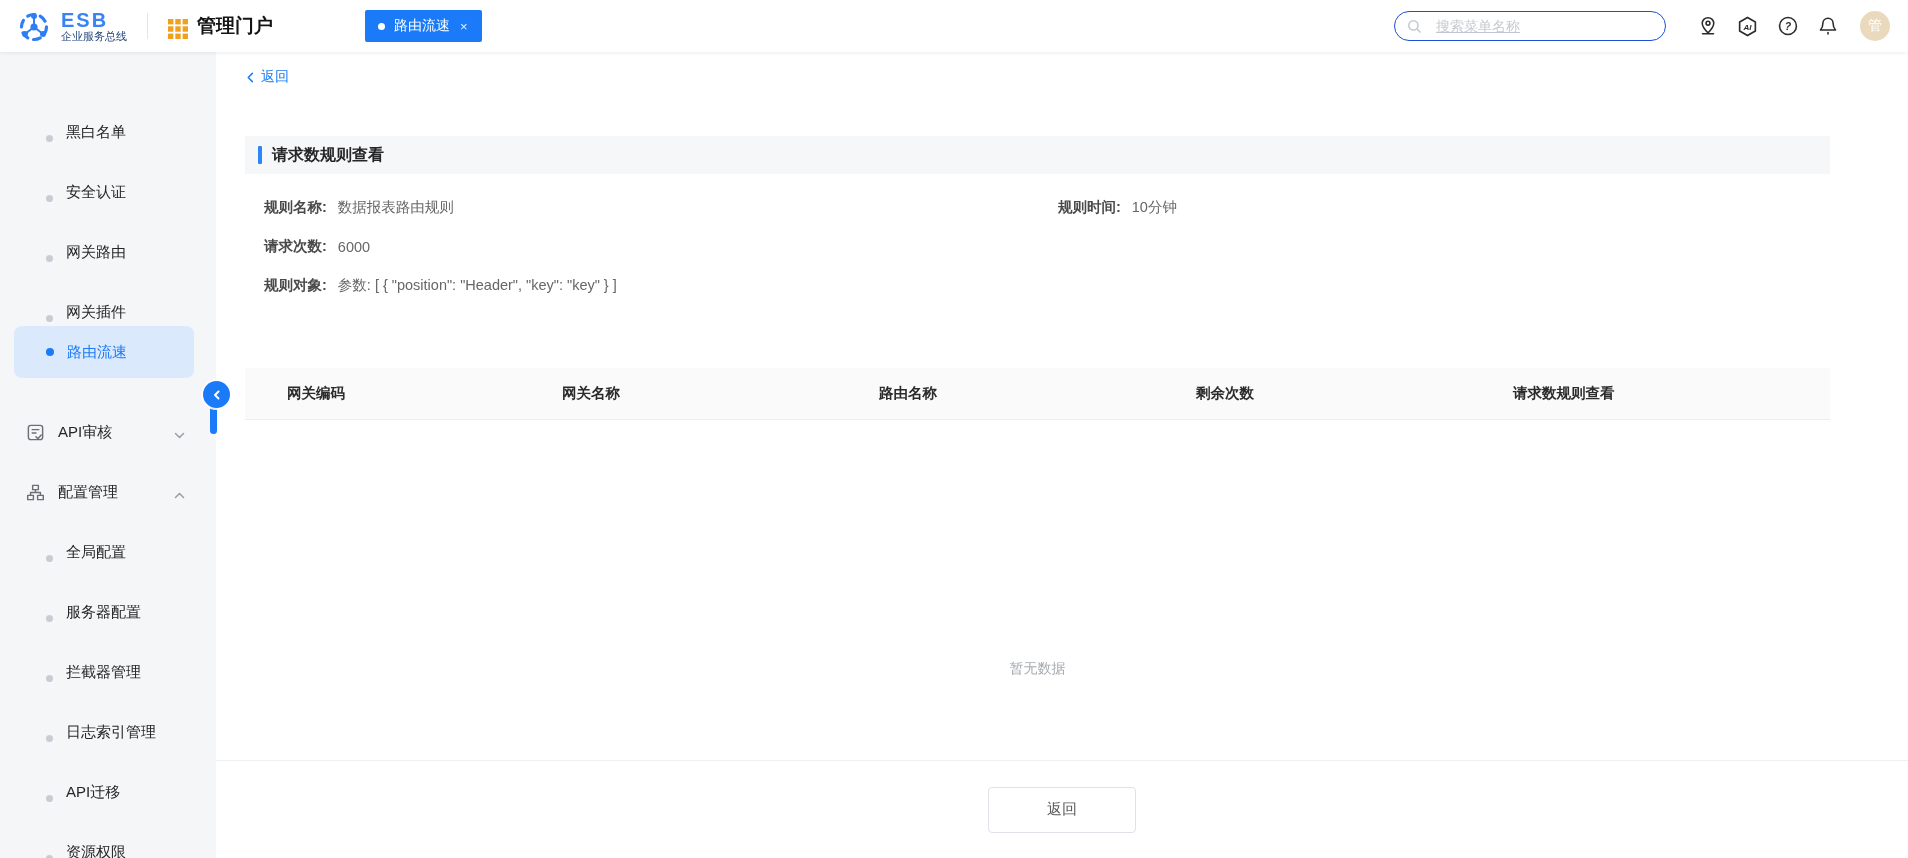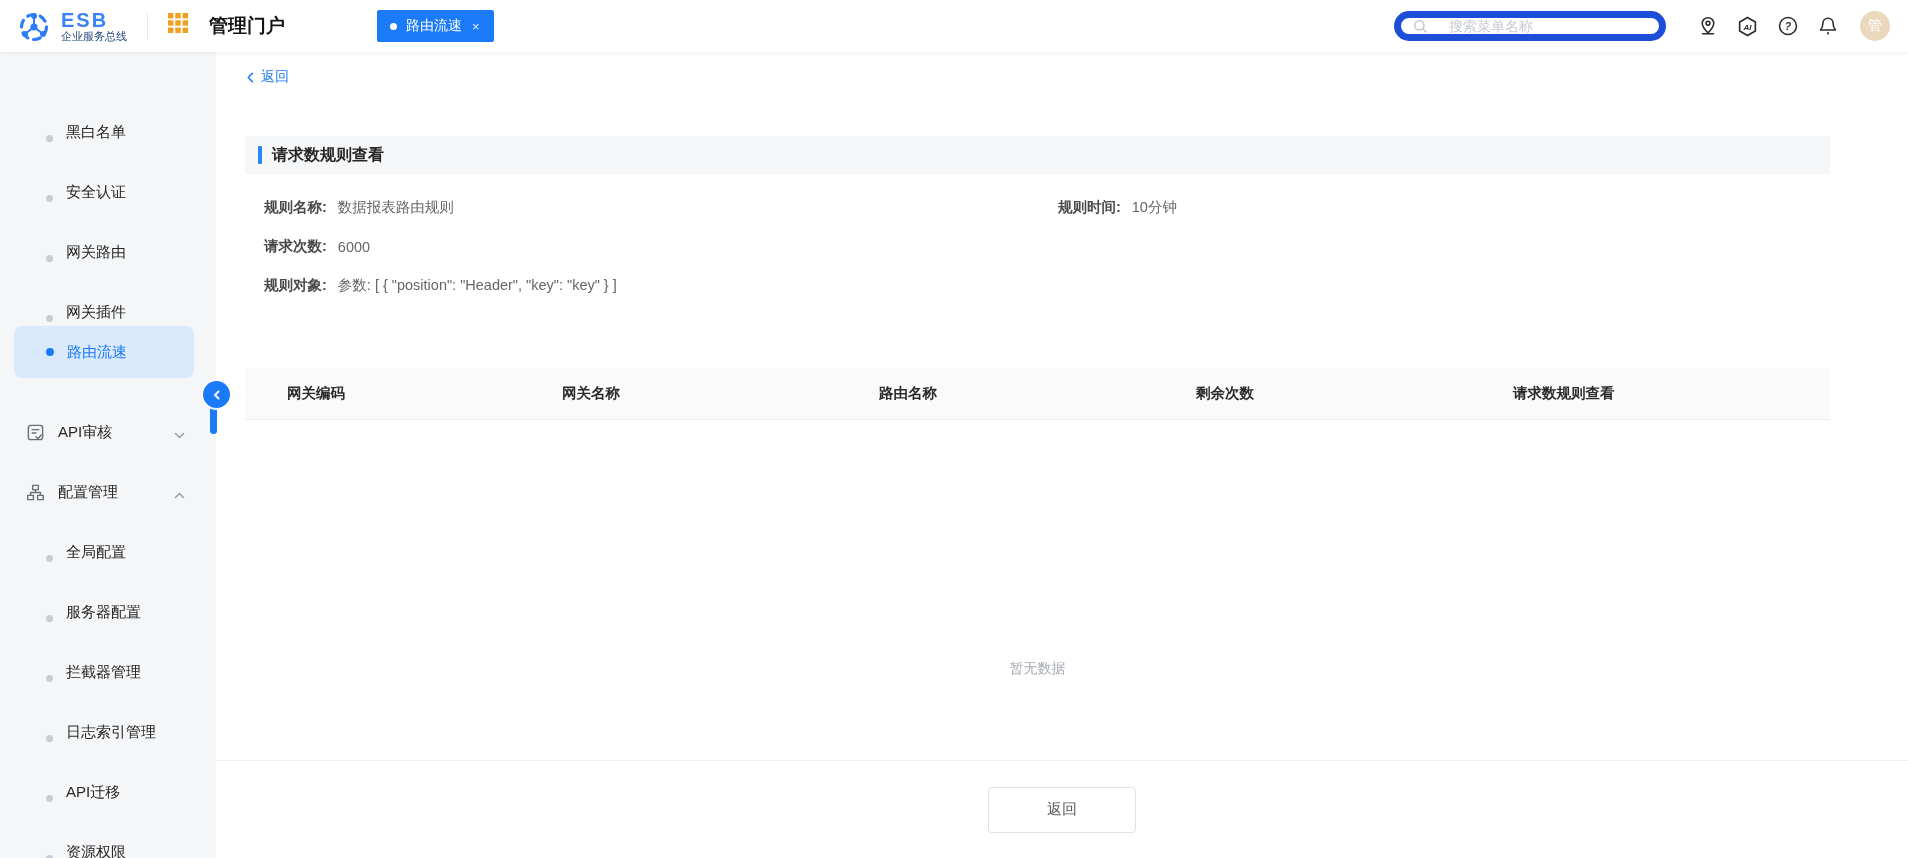--- a/index.html
+++ b/index.html
@@ -6,30 +6,30 @@
   html,body { width:1908px; height:858px; overflow:hidden; background:#fff;
     font-family:"Liberation Sans","DejaVu Sans",sans-serif; }
 
   
   .header { height:52px; background:#fff; display:flex; align-items:center;
     padding:0 18px 0 16px; box-shadow:0 1px 4px rgba(0,21,41,.08); position:relative; z-index:20; }
   .logo { display:flex; align-items:center; gap:8px; }
   .logo-text .t1 { font-size:20px; font-weight:bold; color:#3b82f6; letter-spacing:2px; line-height:20px; }
   .logo-text .t2 { font-size:11px; color:#24457d; line-height:13px; }
   .hdr-divider { width:1px; height:26px; background:#e3e5e8; margin:0 20px; }
-  .portal { display:flex; align-items:flex-start; gap:21px; }
+  .portal { display:flex; align-items:flex-end; gap:9px; }
   .portal-title { font-size:19px; font-weight:bold; color:#141414; }
   .tab { margin-left:92px; height:32px; background:#1a7af8; color:#fff; display:flex;
     align-items:center; gap:9px; padding:0 13px; border-radius:2px; cursor:pointer; }
   .tab-dot { width:7px; height:7px; border-radius:50%; background:#fff; }
   .tab-label { font-size:14px; }
   .tab-close { font-size:13px; opacity:.9; padding:0 1px; cursor:pointer; }
   .hdr-spacer { flex:1; }
-  .search { width:272px; height:30px; border:7px solid #1d4ed8; border-radius:16px;
-    display:flex; align-items:center; padding:0 12px; gap:21px; color:#c0c4cc; }
+  .search { width:272px; height:30px; border:1px solid #1d4ed8; border-radius:16px;
+    display:flex; align-items:center; padding:0 12px; gap:14px; color:#c0c4cc;text-decoration:underline; }
   .search input { border:none; outline:none; background:transparent; font-size:14px;
     color:#606266; width:100%; font-family:inherit; }
   .search input::placeholder { color:#c6cad1; }
   .hdr-icons { display:flex; align-items:center; gap:17px; margin-left:30px; }
   .hicon { width:23px; height:23px; display:flex; align-items:center; justify-content:center; cursor:pointer;font-style:italic; }
   .avatar { width:30px; height:30px; border-radius:50%; background:#ead9bd; color:#fff;
     font-size:14px; display:flex; align-items:center; justify-content:center; margin-left:4px; cursor:pointer; }
 
   
   .page { display:flex; height:806px; }

